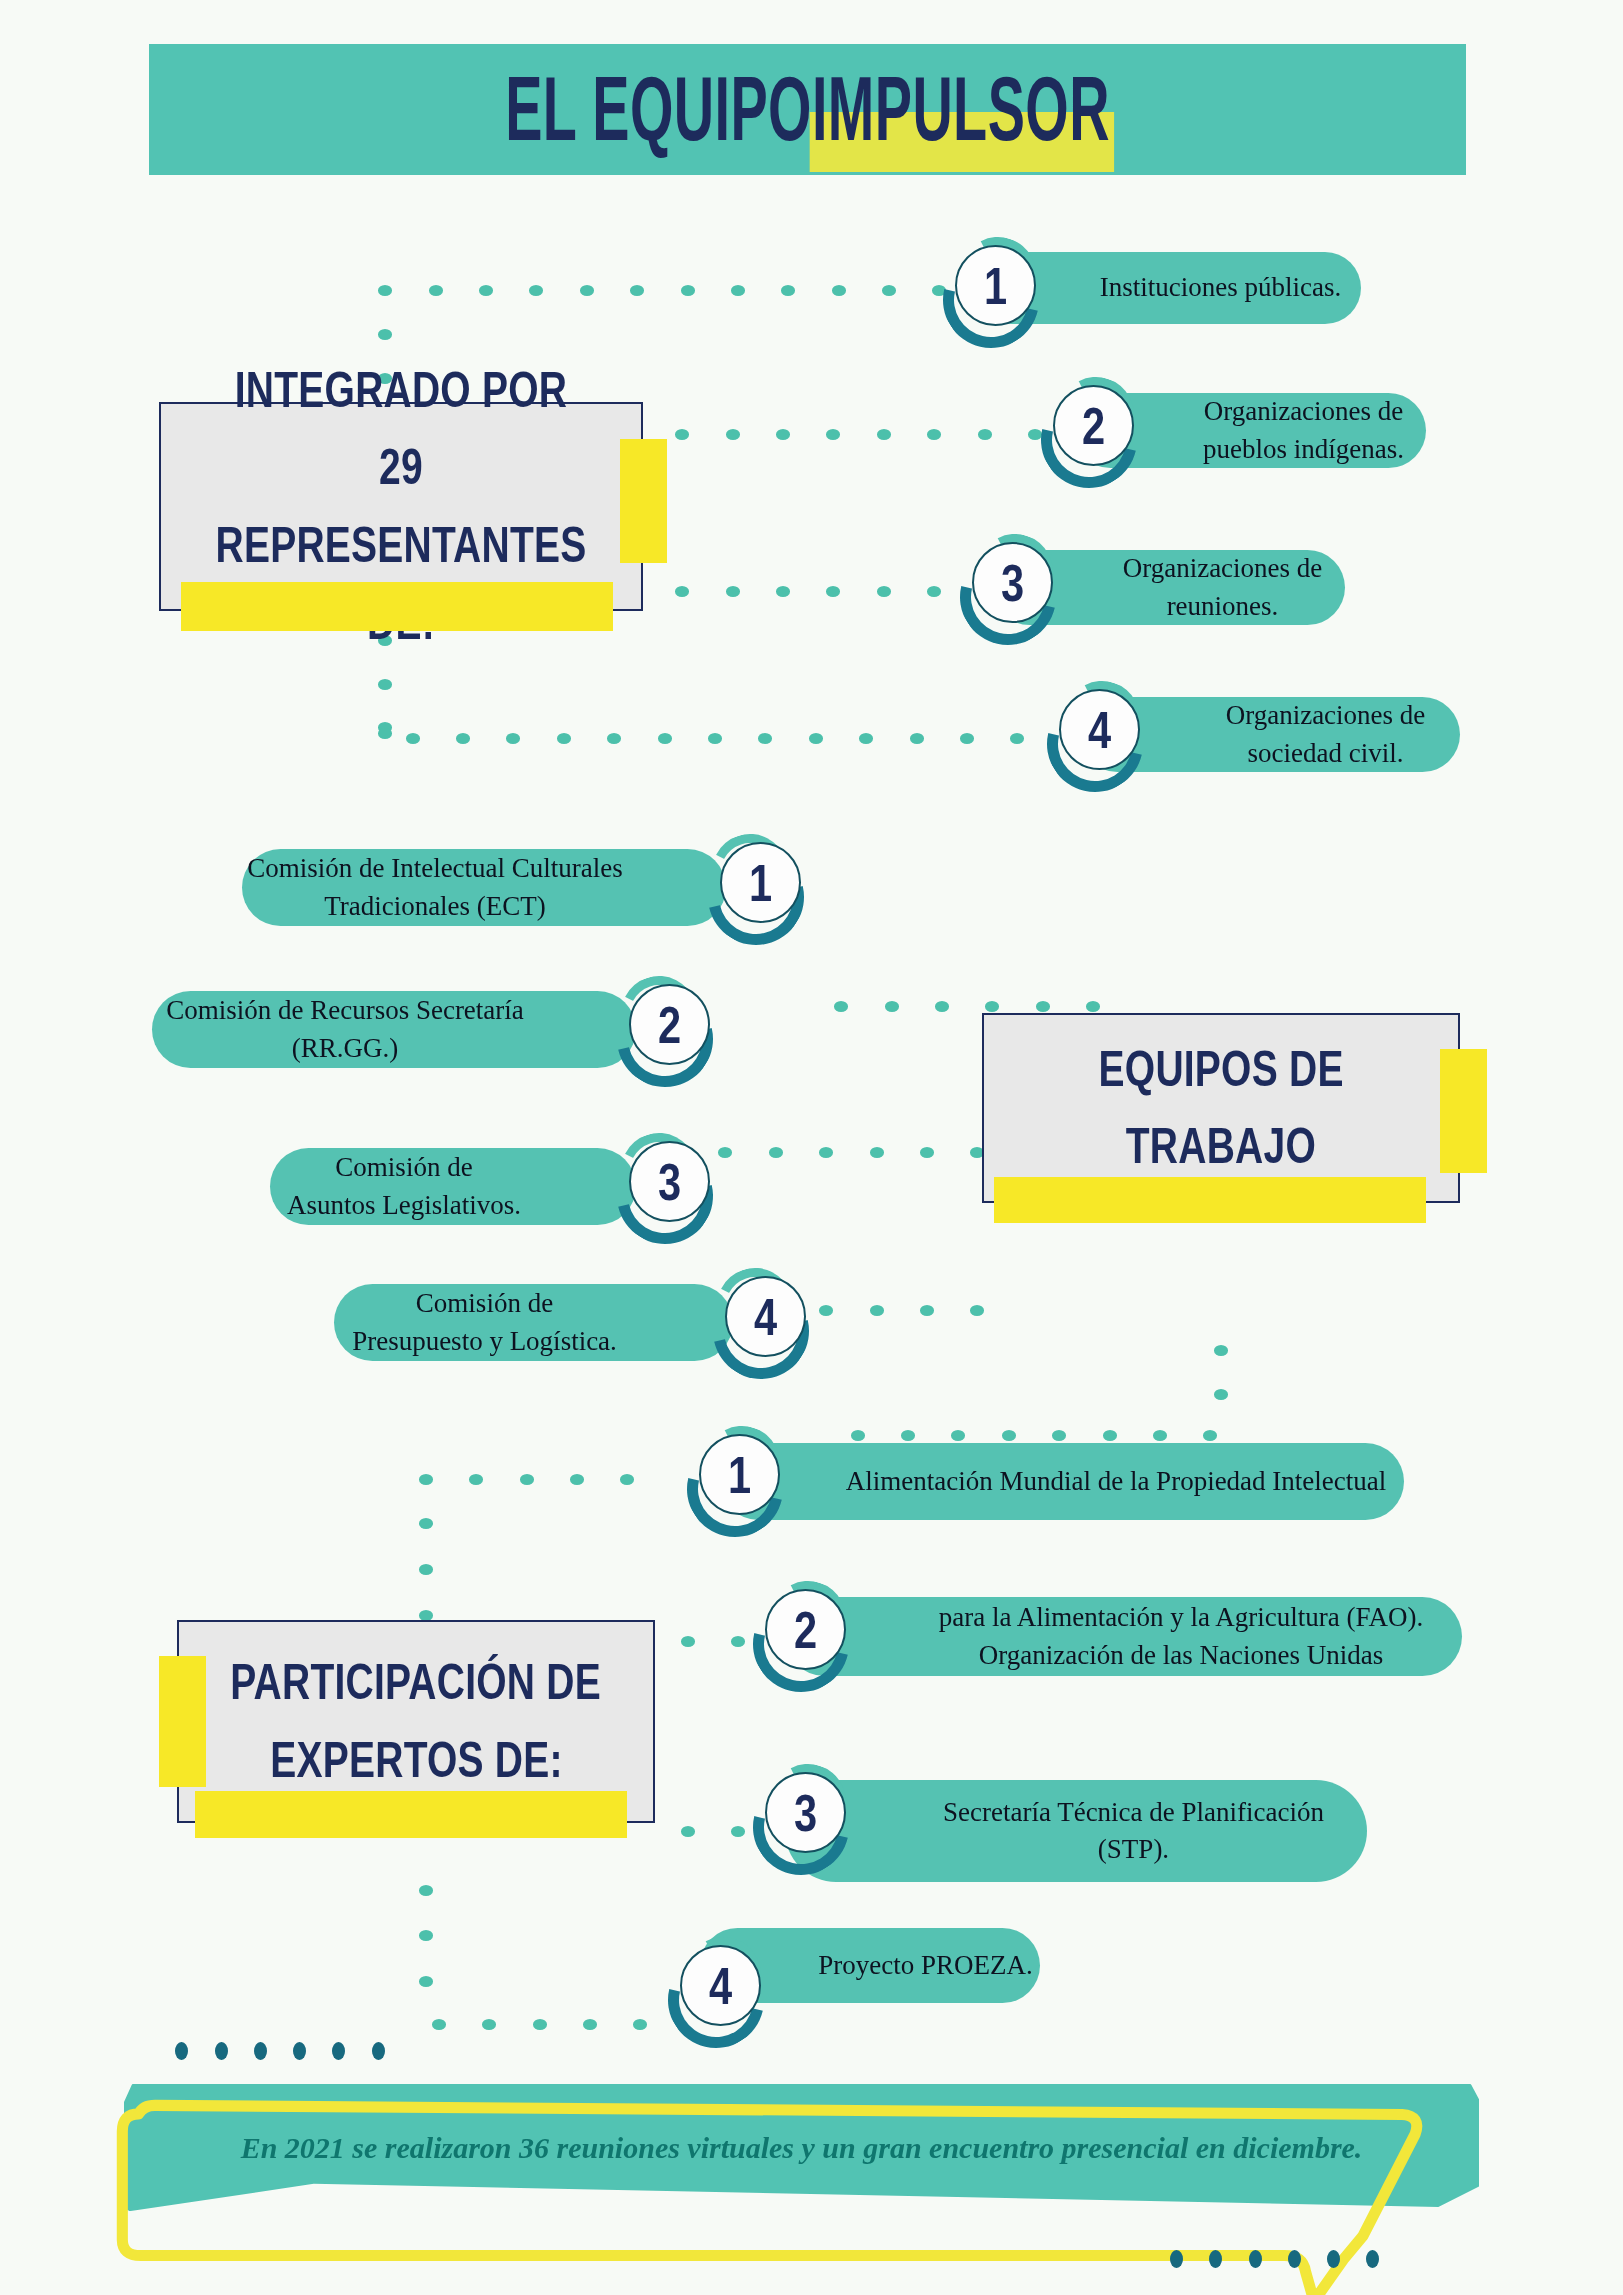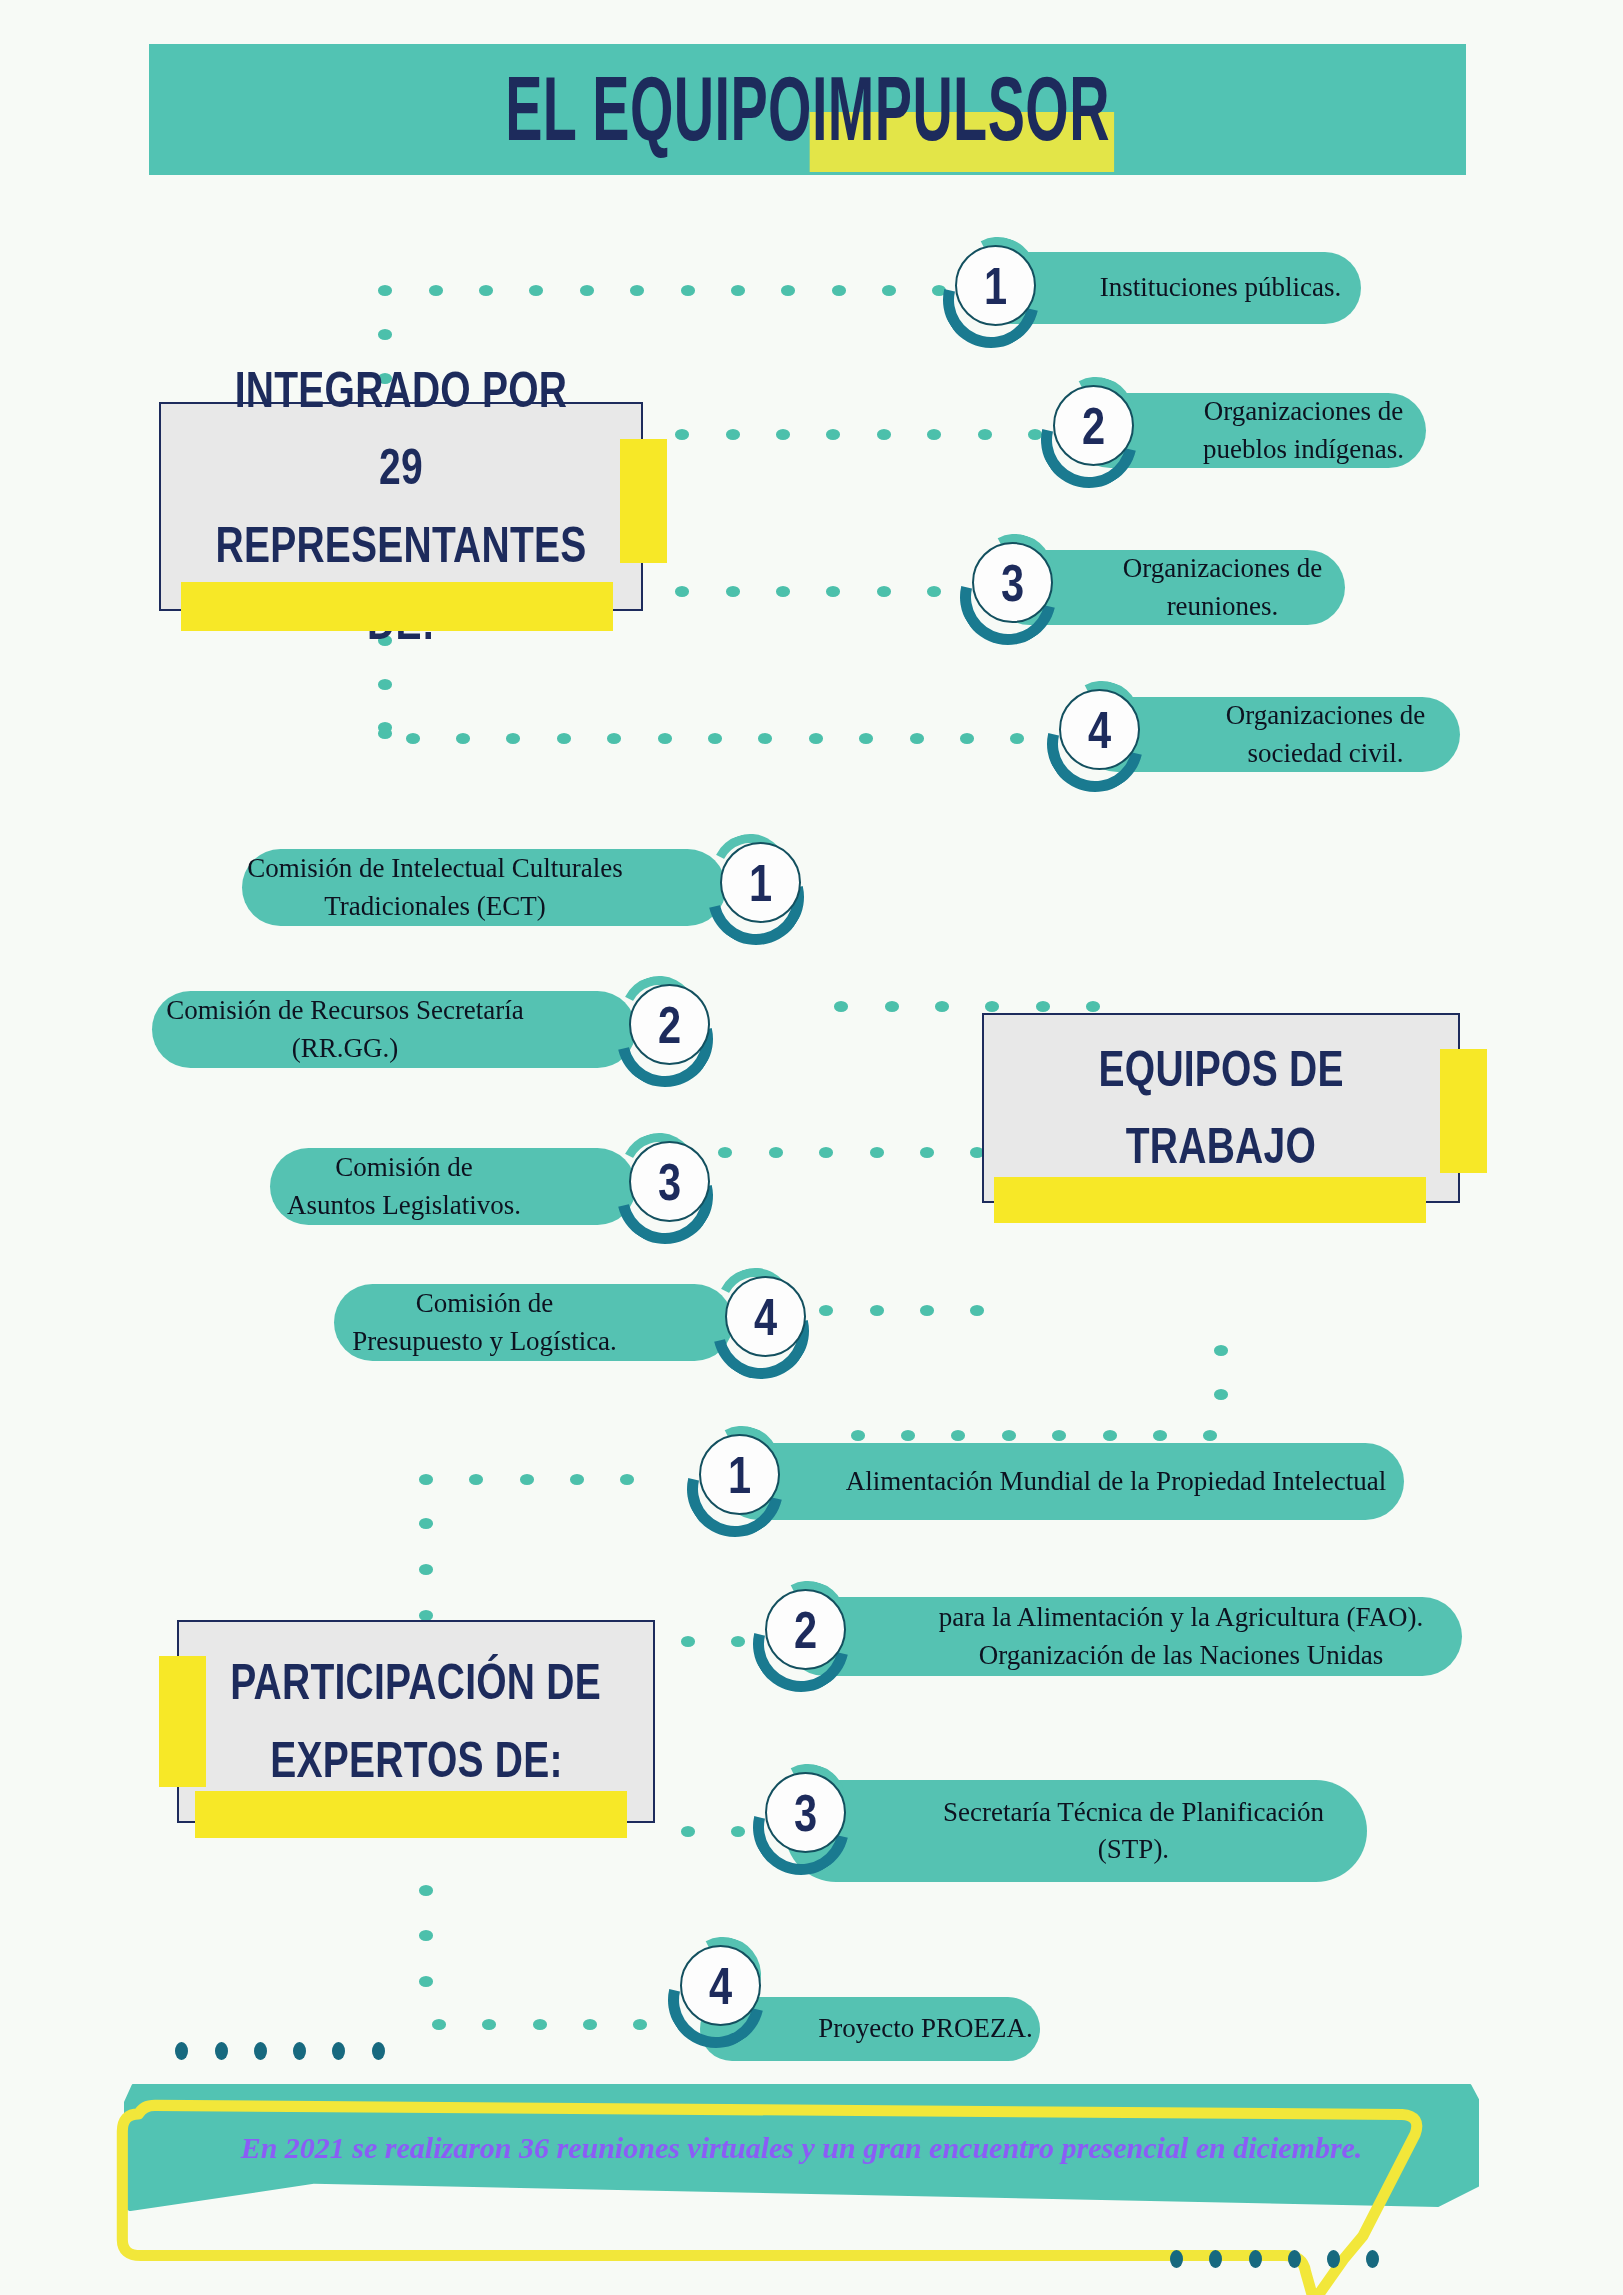--- a/index.html
+++ b/index.html
@@ -92,21 +92,21 @@
     position:absolute; left:124px; top:2084px; width:1355px; height:128px;
     background:#52c3b3;
     clip-path: polygon(0.6% 0%, 99.4% 0%, 100% 12%, 100% 80%, 97% 96%, 14% 78%, 0% 100%, 0% 14%);
     border-radius:9.2px;
   }
   #footer-text {
     position:absolute; left:124px; top:2084px; width:1355px; height:128px;
     display:flex; align-items:center; justify-content:center;
     font-family:"Liberation Serif", serif;
     font-weight:bold; font-style:italic; font-size:30px;
-    color:#8b5cf6; text-align:center;
+    color:#0f766e; text-align:center;
   }
   #footer-outline { position:absolute; left:101px; top:2091px; }
 </style>
 </head>
 <body>
 
 <div class="abs" id="title-bar"></div>
 <div class="abs" id="title-text">
   <span class="plain">EL EQUIPO </span>
     <span class="hl"><span>IMPULSOR</span></span>
@@ -425,21 +425,21 @@
   <div class="circ-group" style="left:758px;top:1772px;width:92px;height:92px">
     <div class="arc-mint" style="left:11.8px;top:-7.9px;width:76px;height:76px;border-color:#55c2b2 #55c2b2 transparent transparent;transform:rotate(18deg)"></div>
     <div class="arc-thick" style="left:-5.2px;top:6.5px;width:96px;height:96px;border-color:transparent transparent #1a7a90 #1a7a90;transform:rotate(-32deg)"></div>
     <div class="circ-white" style="left:6.5px;top:0px;width:81px;height:81px">
       <span class="circ-num">3</span>
     </div>
   </div>
 </div>
 
 <div class="pill-row">
-  <div class="pill-bar shadowed" style="left:700px;top:1997px;width:340px;height:64px;padding-left:111px">
+  <div class="pill-bar shadowed" style="left:700px;top:1928px;width:340px;height:75px;padding-left:111px">
     <div>
       <div>Proyecto PROEZA.</div>
     </div>
   </div>
   <div class="circ-group" style="left:673px;top:1945px;width:92px;height:92px">
     <div class="arc-mint" style="left:11.8px;top:-7.9px;width:76px;height:76px;border-color:#55c2b2 #55c2b2 transparent transparent;transform:rotate(18deg)"></div>
     <div class="arc-thick" style="left:-5.2px;top:6.5px;width:96px;height:96px;border-color:transparent transparent #1a7a90 #1a7a90;transform:rotate(-32deg)"></div>
     <div class="circ-white" style="left:6.5px;top:0px;width:81px;height:81px">
       <span class="circ-num">4</span>
     </div>

